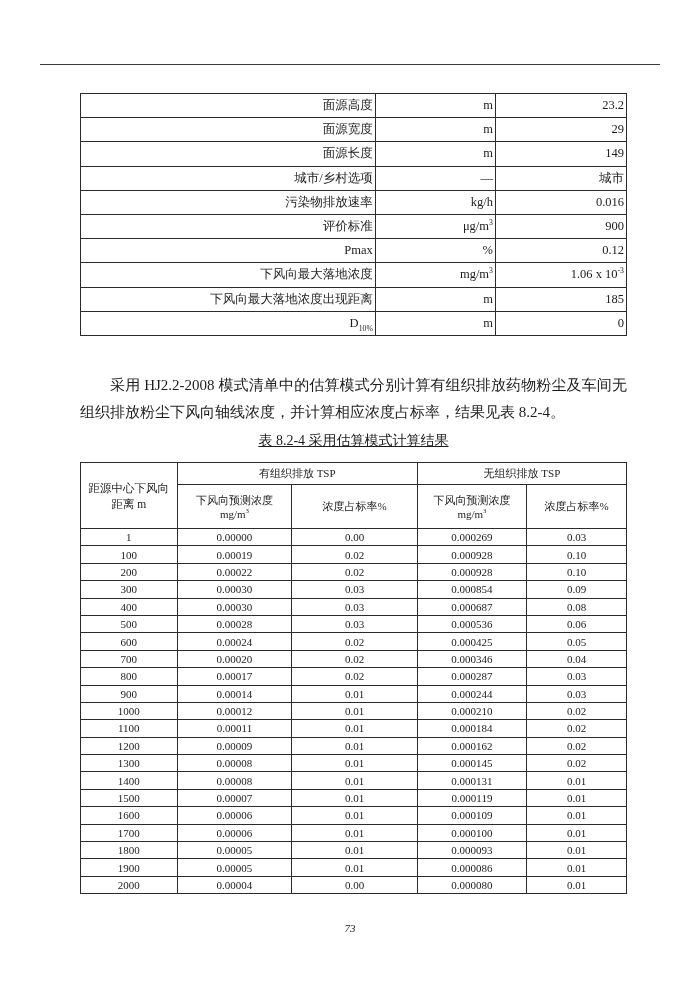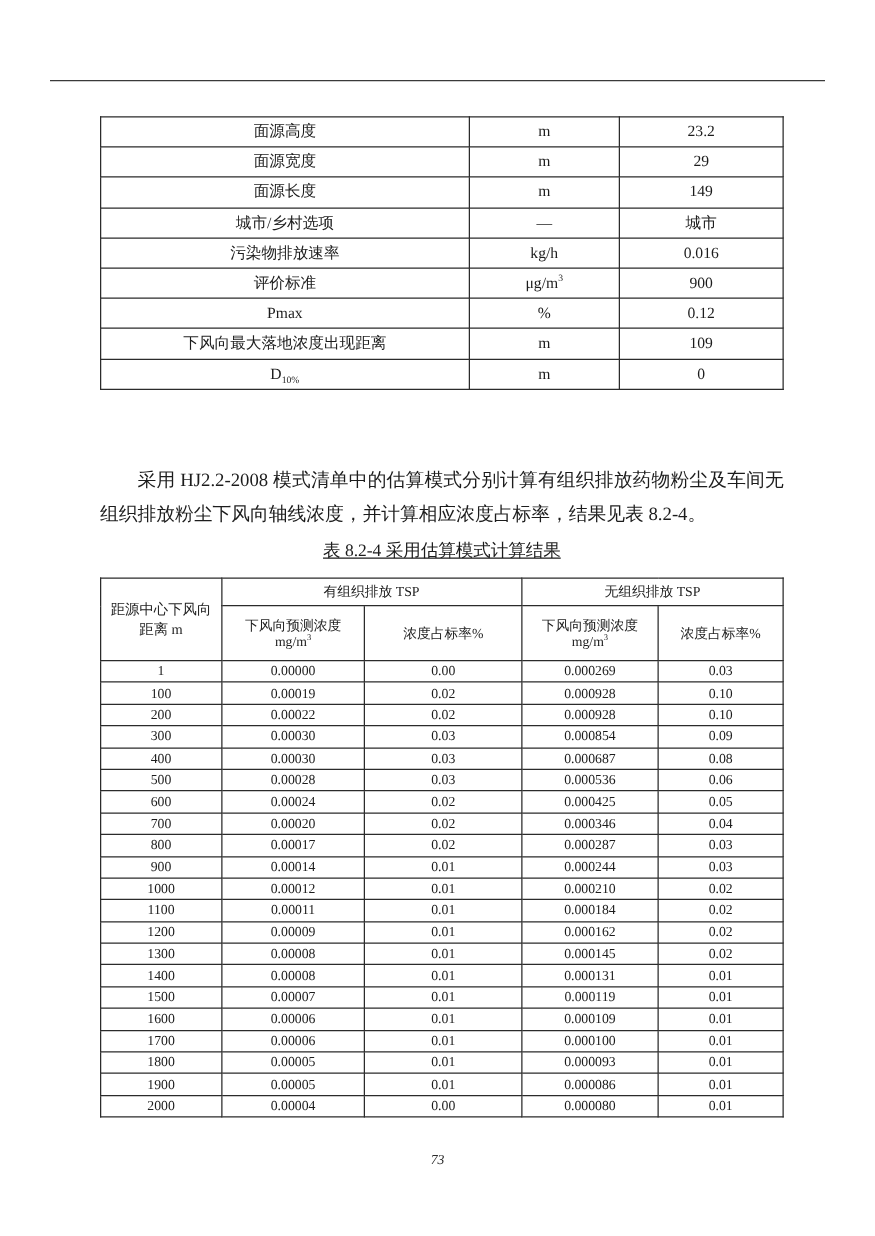--- a/index.html
+++ b/index.html
@@ -40,21 +40,21 @@
   }
 
   
   #param-table {
     position: absolute;
     left: 80px;
     top: 93px;
     width: 547px;
     border-collapse: collapse;
     table-layout: fixed;
-    text-align: center;
+    text-align: right;
     font-size: 12.5px;
     color: #1c1c1c;
   }
   #param-table td {
     border: 1px solid #2b2b2b;
     height: 23.2px;
     padding: 0 2px;
     vertical-align: middle;
   }
 
@@ -167,23 +167,28 @@
           <td>评价标准</td>
           <td>μg/m<sup>3</sup></td>
           <td>900</td>
         </tr>
         <tr>
           <td>Pmax</td>
           <td>%</td>
           <td>0.12</td>
         </tr>
         <tr>
+          <td>下风向最大落地浓度</td>
+          <td>mg/m<sup>3</sup></td>
+          <td>1.06 x 10<sup>-3</sup></td>
+        </tr>
+        <tr>
           <td>下风向最大落地浓度出现距离</td>
           <td>m</td>
-          <td>109</td>
+          <td>185</td>
         </tr>
         <tr>
           <td>D<sub>10%</sub></td>
           <td>m</td>
           <td>0</td>
         </tr>
       </tbody>
   </table>
 
 

